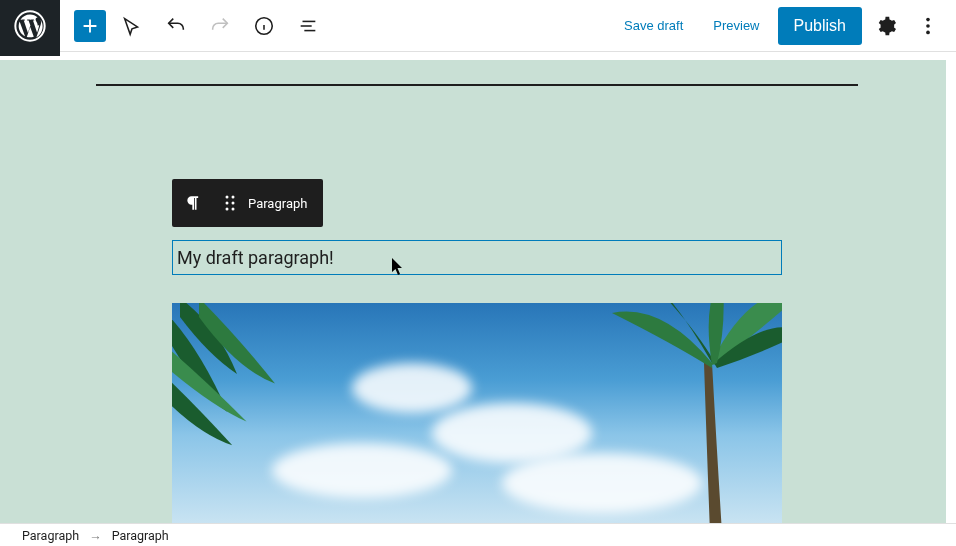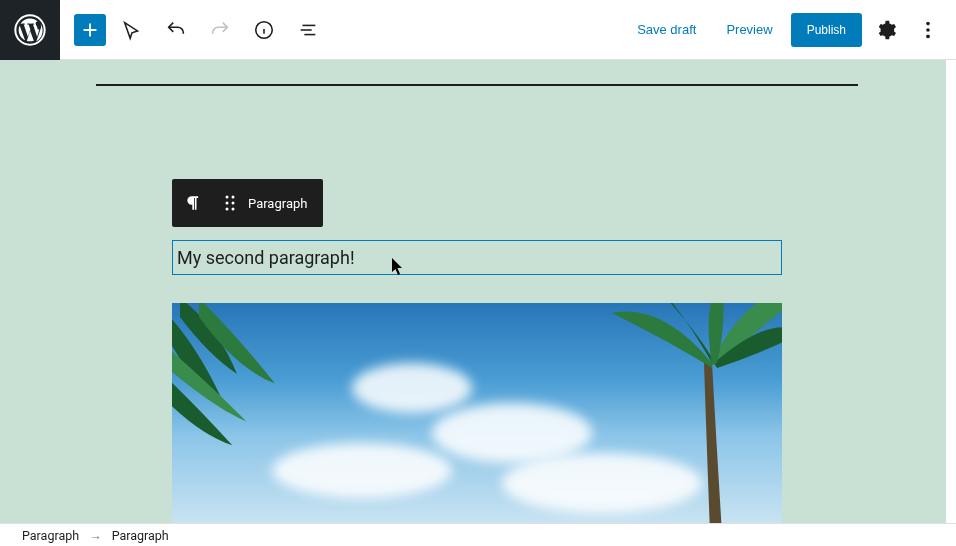--- a/index.html
+++ b/index.html
@@ -5,21 +5,21 @@
     * { margin: 0; padding: 0; box-sizing: border-box; }
     body {
       font-family: -apple-system, BlinkMacSystemFont, "Segoe UI", Roboto, sans-serif;
       width: 956px;
       height: 546px;
       overflow: hidden;
       background: #fff;
       position: relative;
     }
     .topbar {
-      height: 60px;
+      height: 52px;
       display: flex;
       align-items: center;
       border-bottom: 1px solid #e0e0e0;
       background: #fff;
       position: relative;
       z-index: 10;
     }
     .wp-logo {
       width: 60px;
       height: 60px;
@@ -69,21 +69,21 @@
       border: none;
       font-size: 13px;
       padding: 10px 12px;
       cursor: pointer;
       font-weight: 500;
     }
     .publish-btn {
       background: #007cba;
       color: #fff;
       border: none;
-      font-size: 12px;
+      font-size: 16px;
       padding: 10px 16px;
       cursor: pointer;
       border-radius: 3px;
       font-weight: 500;
     }
     .editor-canvas {
       position: absolute;
       top: 60px;
       left: 0;
       width: 946px;
@@ -309,21 +309,21 @@
             <circle cx="10" cy="3" r="1.5"></circle>
             <circle cx="4" cy="9" r="1.5"></circle>
             <circle cx="10" cy="9" r="1.5"></circle>
             <circle cx="4" cy="15" r="1.5"></circle>
             <circle cx="10" cy="15" r="1.5"></circle>
           </svg>
       </div>
       <div class="tb-label">Paragraph</div>
     </div>
 
-    <div class="selected-block">My second paragraph!</div>
+    <div class="selected-block">My draft paragraph!</div>
 
     <div class="image-block">
       <div class="sky-bg">
         <div class="cloud c1"></div>
         <div class="cloud c2"></div>
         <div class="cloud c3"></div>
         <div class="cloud c4"></div>
         <svg class="palm-left" viewBox="0 0 200 200">
           <path fill="#1a5c2e" d="M40 0 Q80 30 100 80 Q70 60 40 20z"></path>
           <path fill="#2d7a3f" d="M60 0 Q100 40 140 90 Q100 75 60 20z"></path>

